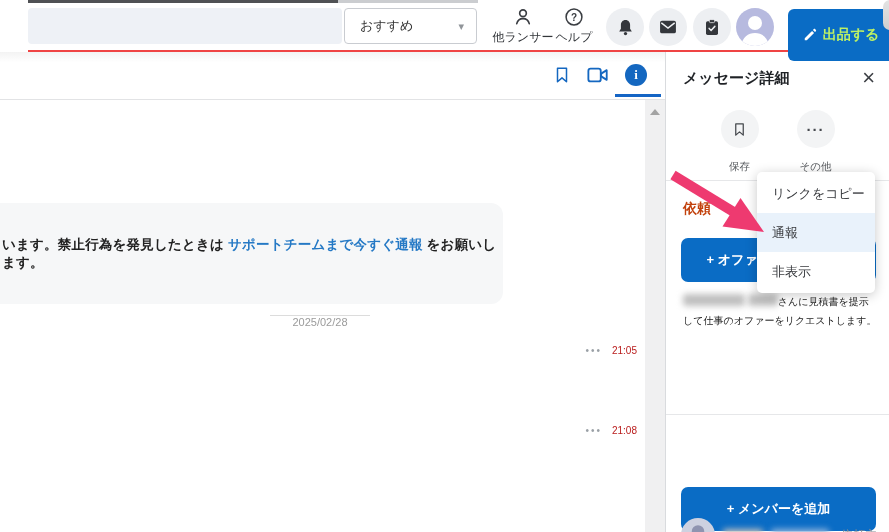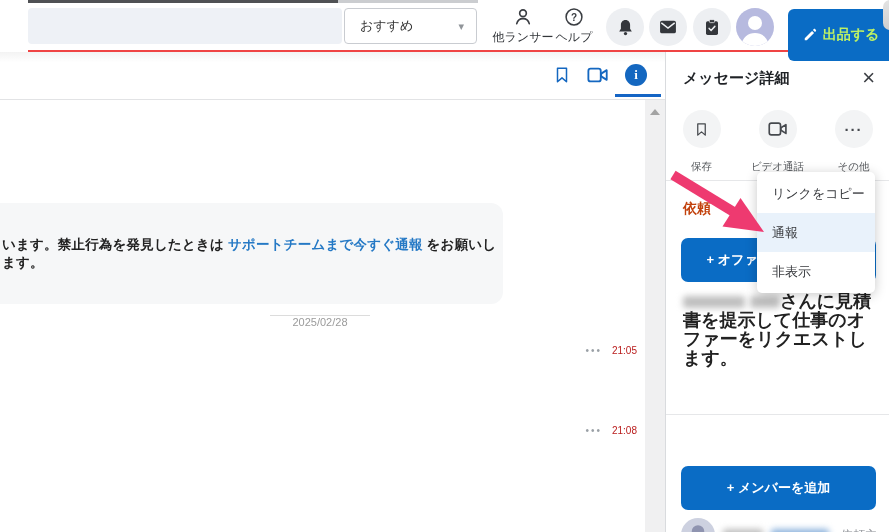--- a/index.html
+++ b/index.html
@@ -72,23 +72,23 @@
   .p-action .circ { width:38px; height:38px; border-radius:50%; background:#f3f4f5;
     display:flex; align-items:center; justify-content:center; color:#46494e; }
   .p-action .lbl { margin-top:12px; font-size:10.5px; color:#55585c; white-space:nowrap; }
   .p-divider { position:absolute; left:0; width:100%; height:1px; background:#e6e7e9; }
   .req-heading { position:absolute; left:17px; top:148px; font-size:14px; font-weight:bold; color:#c2410c; }
   .blue-btn { position:absolute; left:15px; width:195px; height:44px; background:#0a6cc5;
     border:none; border-radius:7px; color:#fff; font-weight:bold; font-size:13px;
     display:flex; align-items:center; justify-content:center; white-space:nowrap;
     overflow:hidden; cursor:pointer; }
   .offer-btn { top:186px; }
-  .add-btn { top:414px; }
-  .req-desc { position:absolute; left:17px; top:240px; width:194px; font-size:18px;
-    line-height:19px; color:#222;font-weight:bold; }
+  .add-btn { top:435px; }
+  .req-desc { position:absolute; left:17px; top:240px; width:194px; font-size:10px;
+    line-height:19px; color:#222; }
   .req-link { position:absolute; left:17px; top:302px; width:194px; font-size:13.5px;
     line-height:19.5px; color:#2579c5; cursor:pointer; }
   .blur-bar { display:inline-block; height:12px; border-radius:3px; vertical-align:-1px;
     filter:blur(3px); }
   .blur-gray { background:#bfbfbf; }
   .blur-blue { background:#8fb4dd; }
   .members-row { position:absolute; left:17px; top:378px; width:192px; display:flex;
     align-items:center; cursor:pointer; }
   .members-heading { font-size:14px; font-weight:bold; color:#1f2226; }
   .members-caret { margin-left:auto; font-size:11px; color:#2b2e33; }
@@ -245,29 +245,20 @@
     <div class="panel-actions">
       <div class="p-action">
         <span class="circ">
           <svg width="15" height="17" viewBox="0 0 24 24">
             <path d="M6 3h12v18l-6-5.2L6 21z" fill="none" stroke="#46494e" stroke-width="2" stroke-linejoin="round"></path>
           </svg>
         </span>
         <span class="lbl">保存</span>
       </div>
       <div class="p-action">
-        <span class="circ">
-          <svg width="20" height="16" viewBox="0 0 24 18">
-            <rect x="1.5" y="2" width="13.5" height="14" rx="2.5" fill="none" stroke="#46494e" stroke-width="2"></rect>
-            <path d="M15.5 7.5l6-3.8v10.6l-6-3.8z" fill="none" stroke="#46494e" stroke-width="2" stroke-linejoin="round"></path>
-          </svg>
-        </span>
-        <span class="lbl">ビデオ通話</span>
-      </div>
-      <div class="p-action">
         <span class="circ" style="font-weight:bold; font-size:15px; letter-spacing:1px;">···</span>
         <span class="lbl">その他</span>
       </div>
     </div>
 
     <div class="p-divider" style="top:128px;"></div>
 
     <div class="req-heading">依頼</div>
 
     <button class="blue-btn offer-btn">+ オファーをリクエスト</button>

